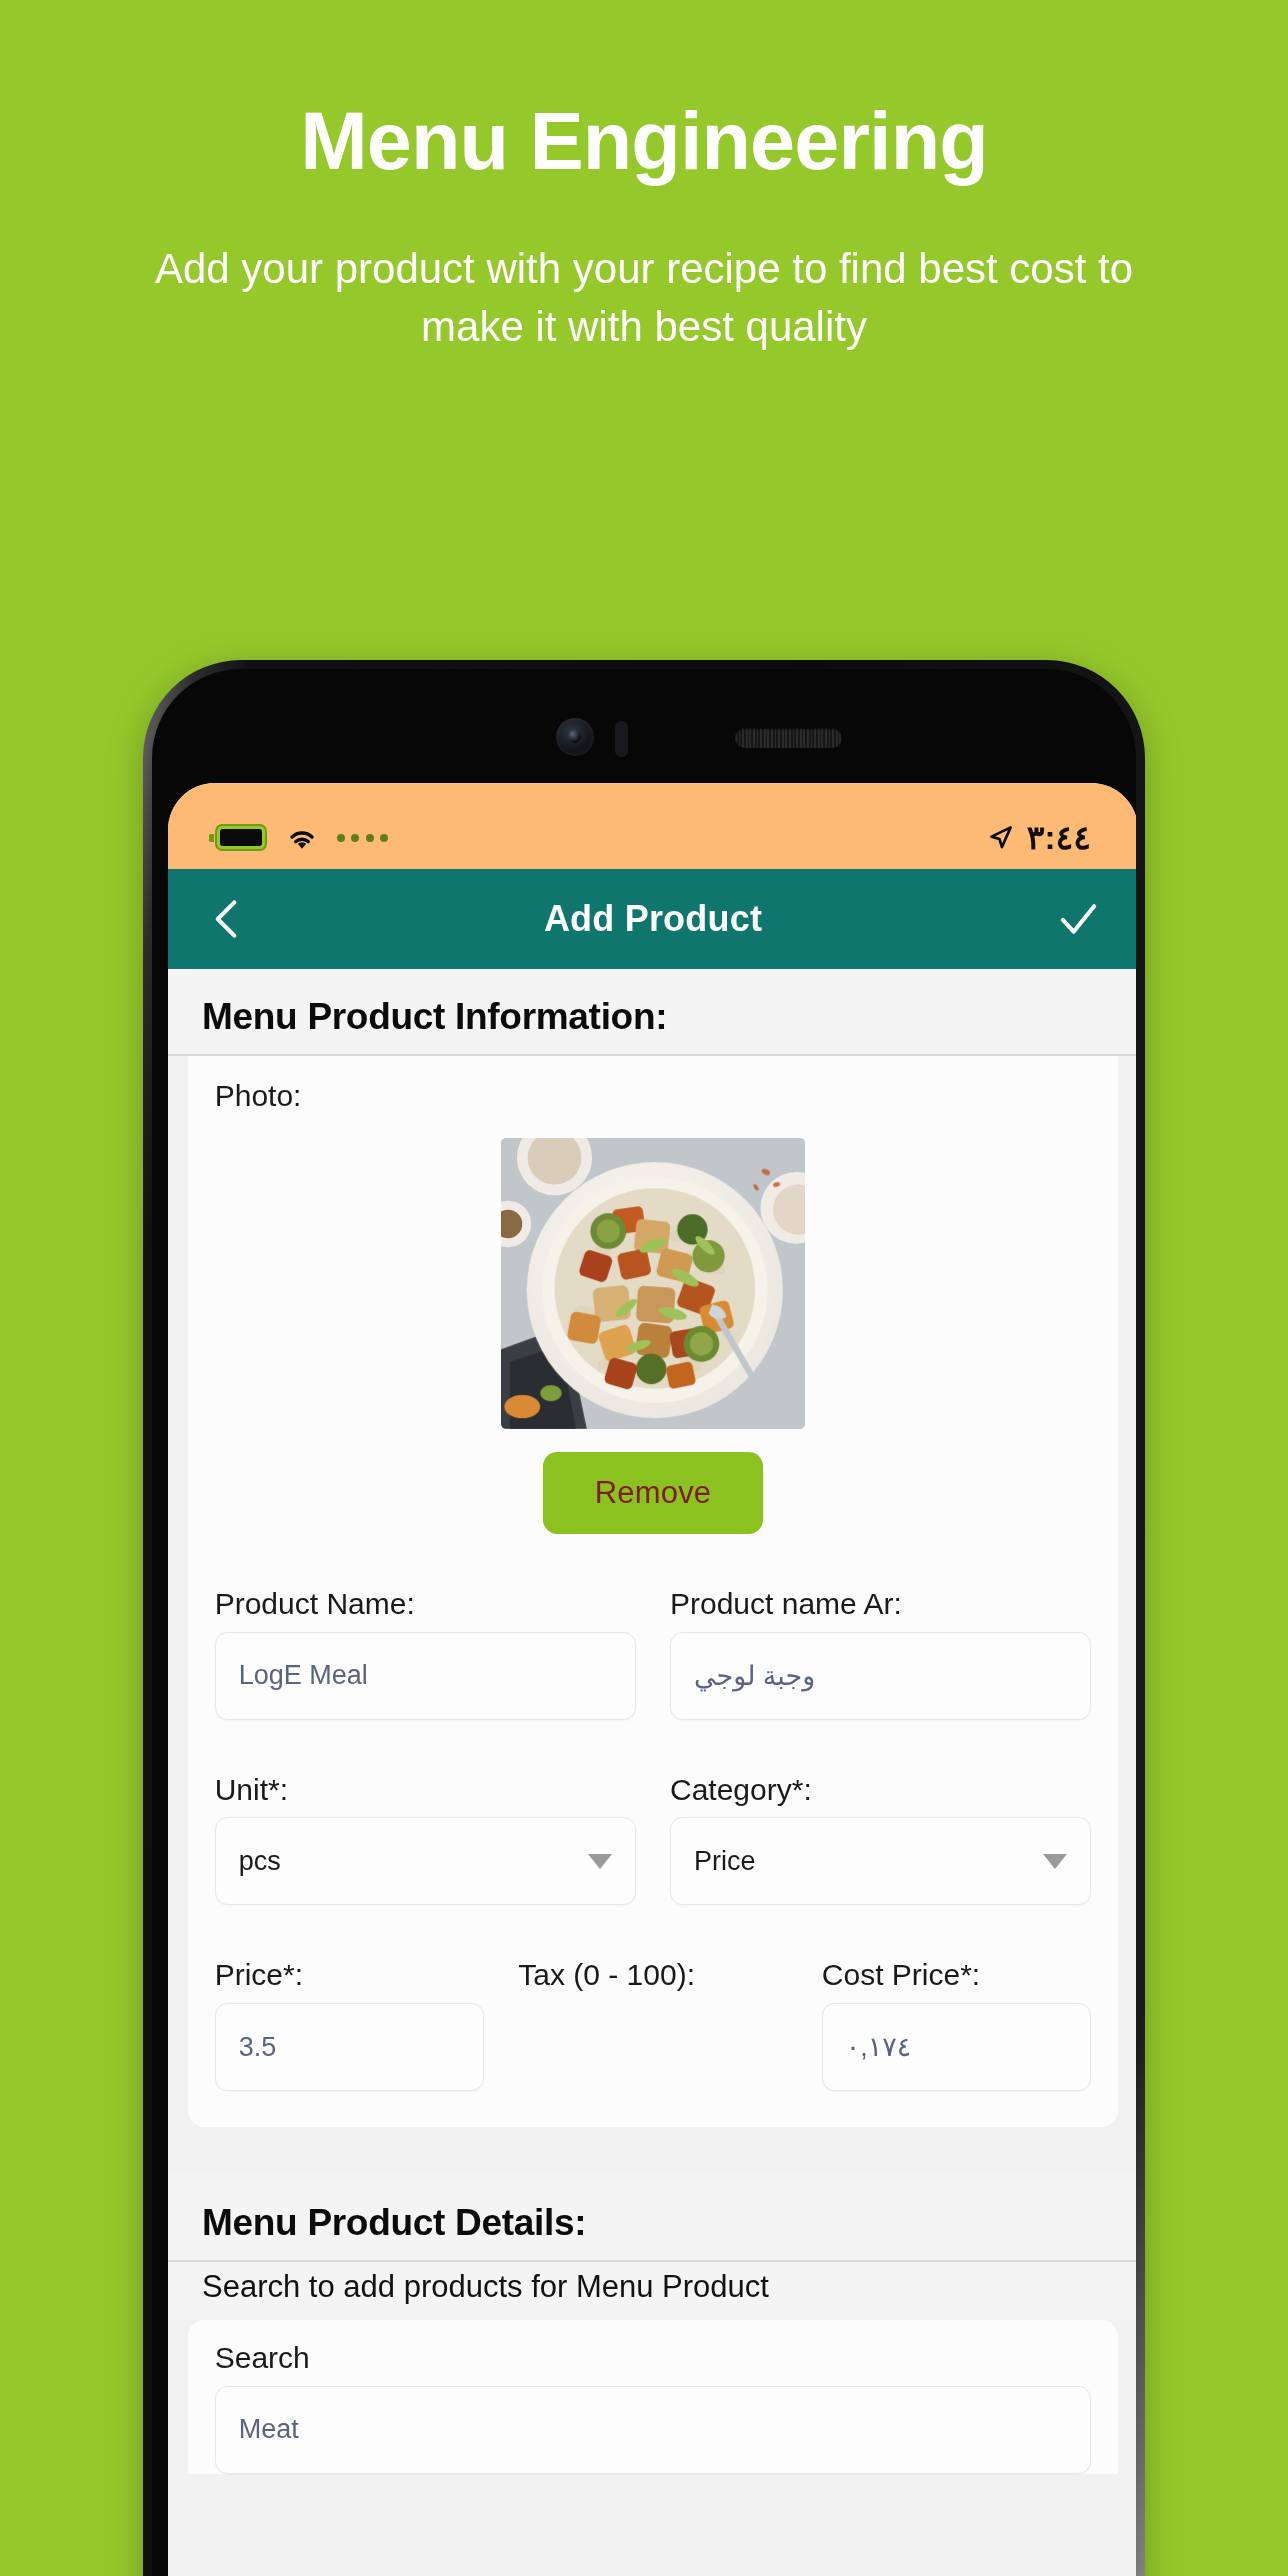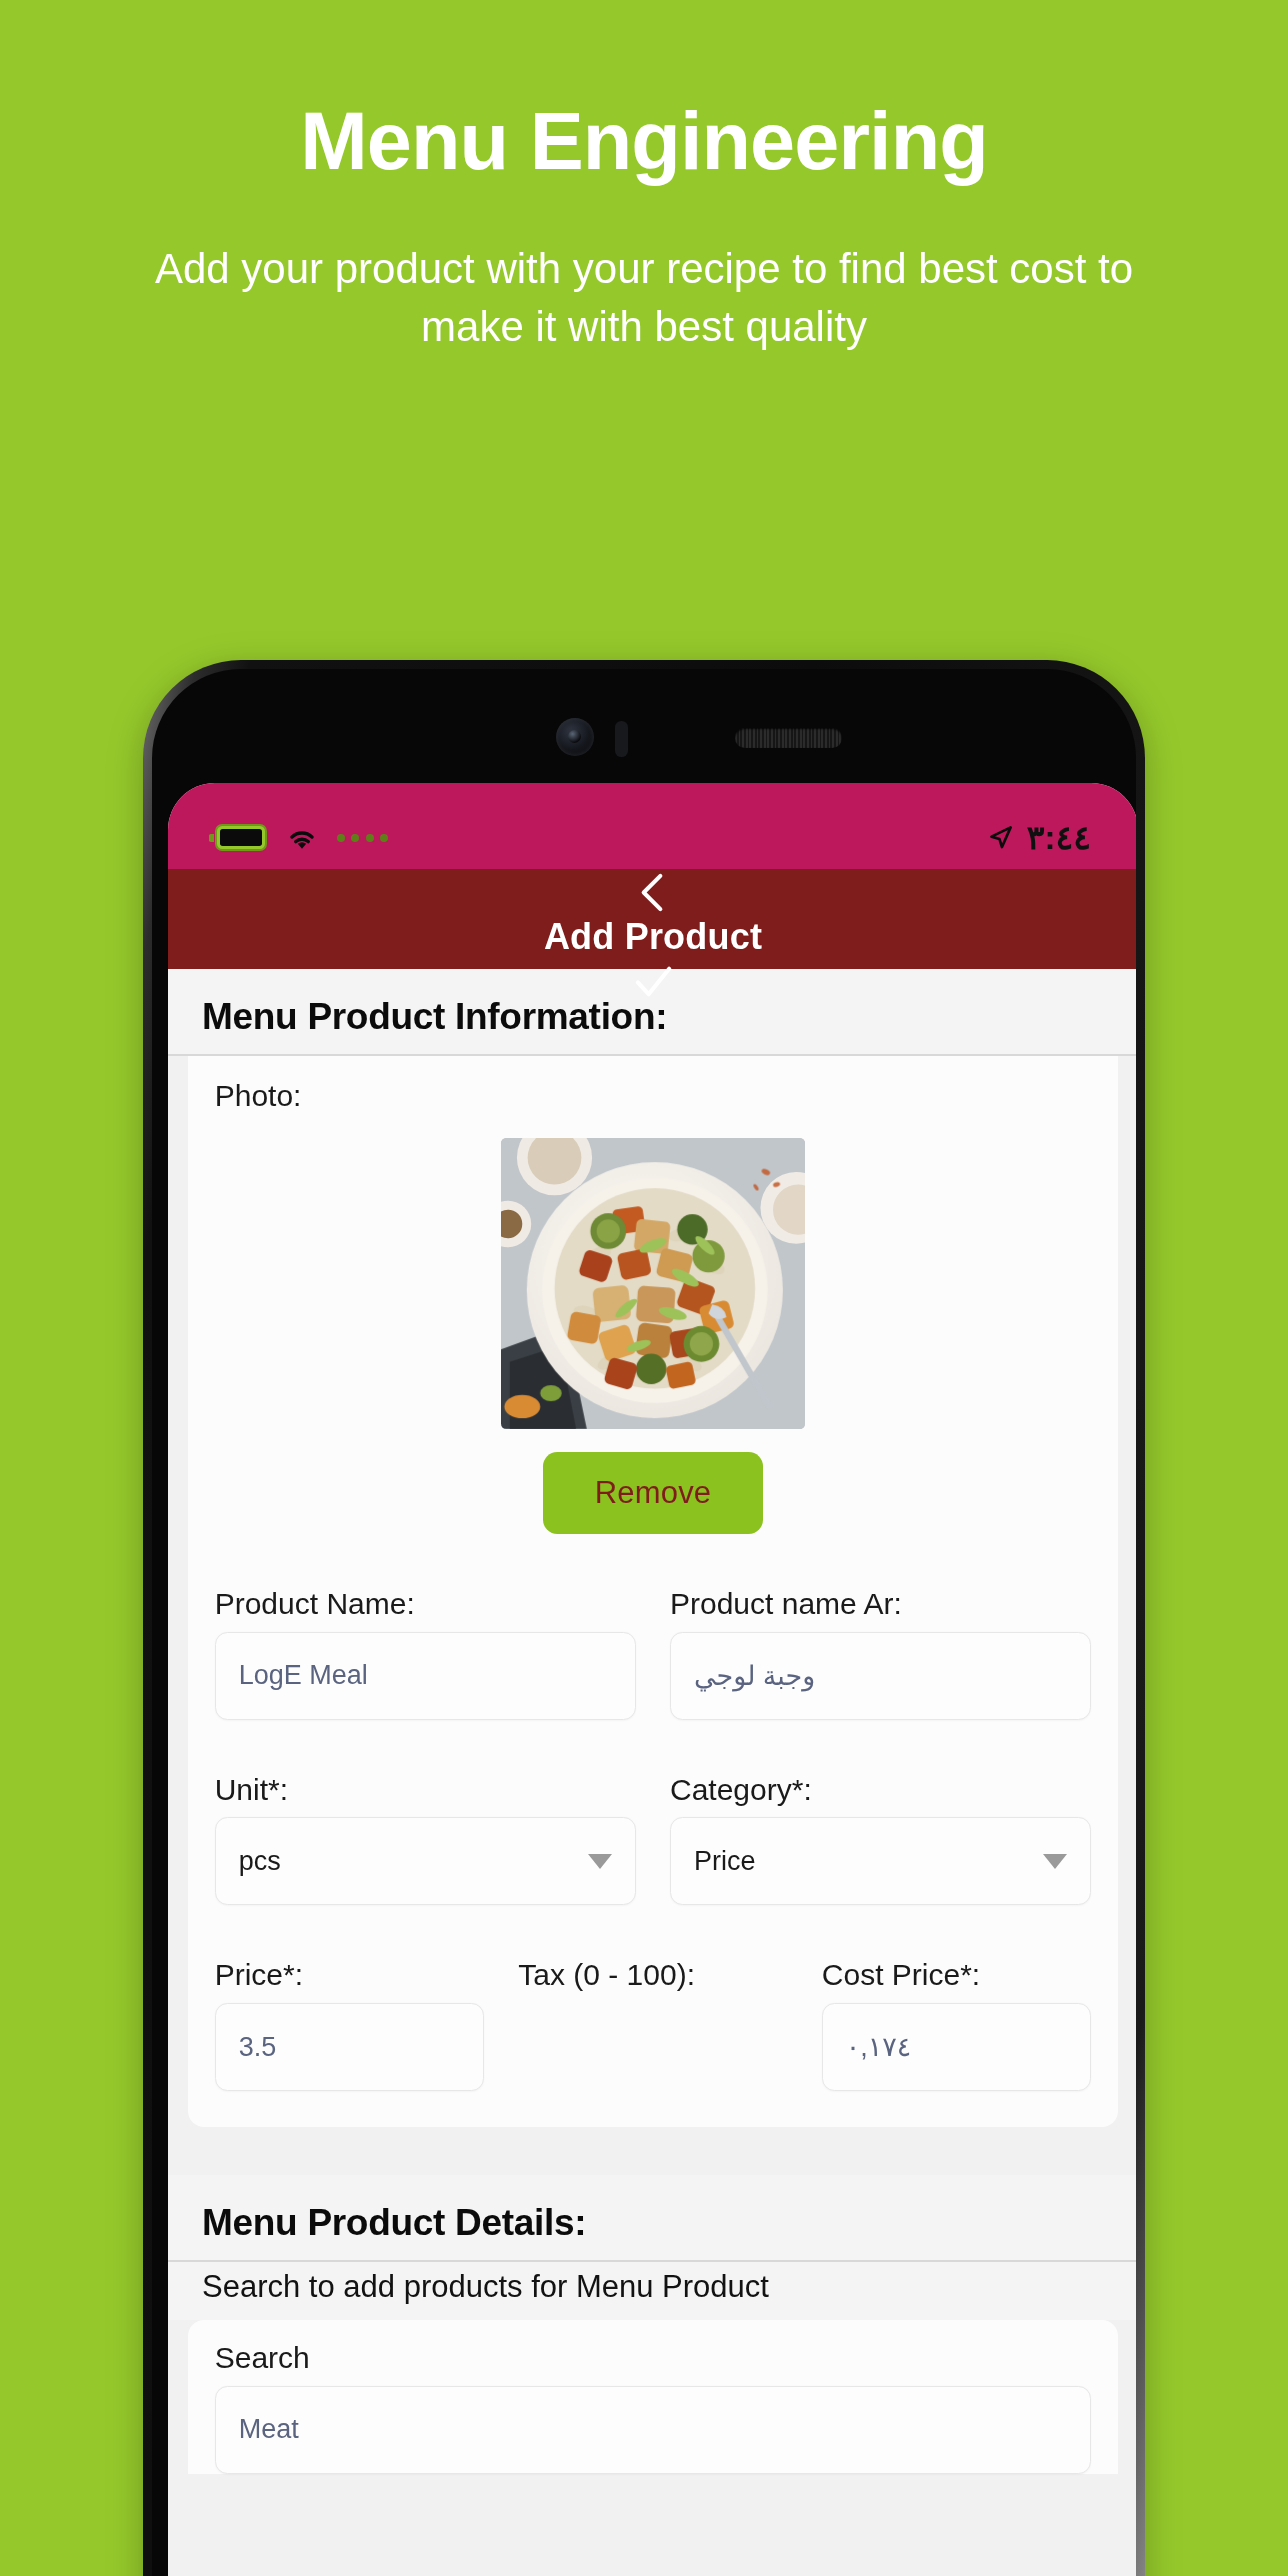--- a/index.html
+++ b/index.html
@@ -118,21 +118,21 @@
     width: 970px;
     bottom: 0;
     border-radius: 47px 47px 0 0;
     background: #f1f1f1;
     overflow: hidden;
   }
 
   
   .statusbar {
     height: 86px;
-    background: #be185d;
+    background: #fdba74;
     display: flex;
     align-items: center;
     justify-content: space-between;
     padding: 23px 47px 0 47px;
     color: #111;
   }
   .sb-left { display: flex; align-items: center; gap: 18px; }
   .battery {
     width: 52px; height: 27px;
     border: 2.7px solid #6f9a18;
@@ -163,26 +163,25 @@
     font-size: 33px;
     font-weight: 700;
     color: #101010;
     letter-spacing: 0.9px;
     direction: rtl;
   }
 
   
   .appbar {
     height: 100px;
-    background: #7f1d1d;
+    background: #0f766e;
     display: flex;
     align-items: center;
     justify-content: space-between;
     padding: 0 36px;
-    flex-direction: column;
   }
   .appbar-title {
     font-size: 36px;
     font-weight: 700;
     color: #ffffff;
     letter-spacing: 0.2px;
     flex: 1;
     text-align: center;
   }
   .nav-icon { width: 47px; height: 50px; flex: 0 0 47px; }

